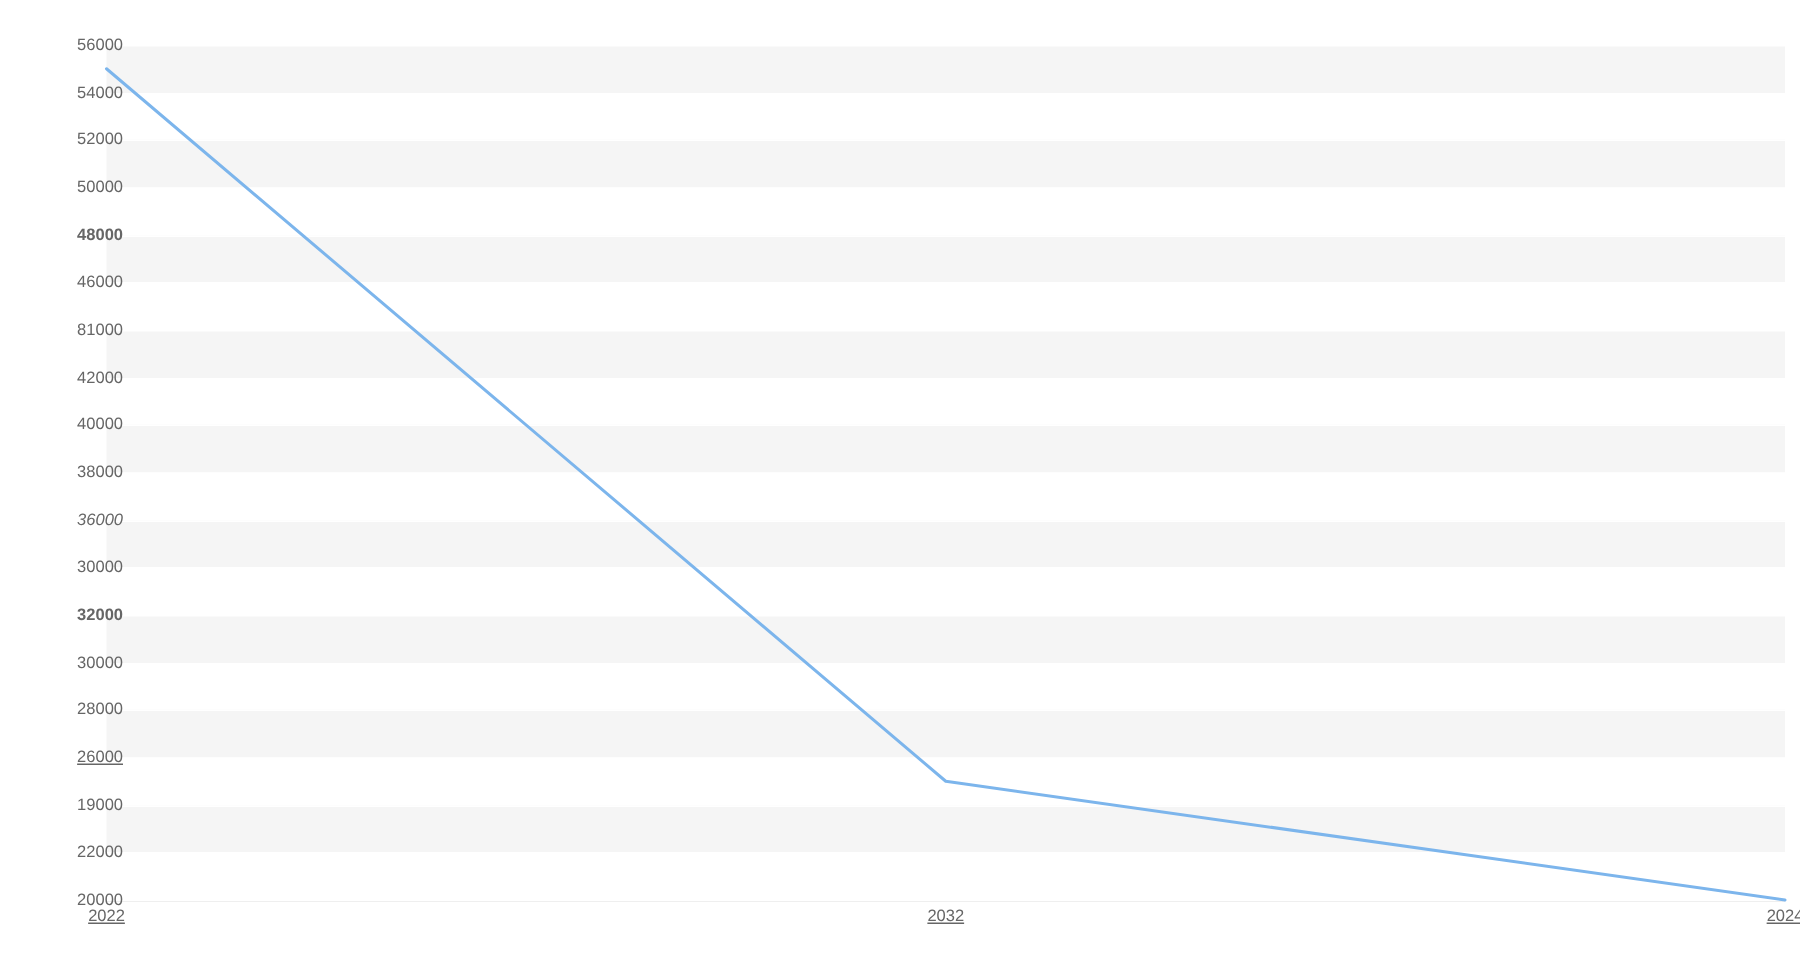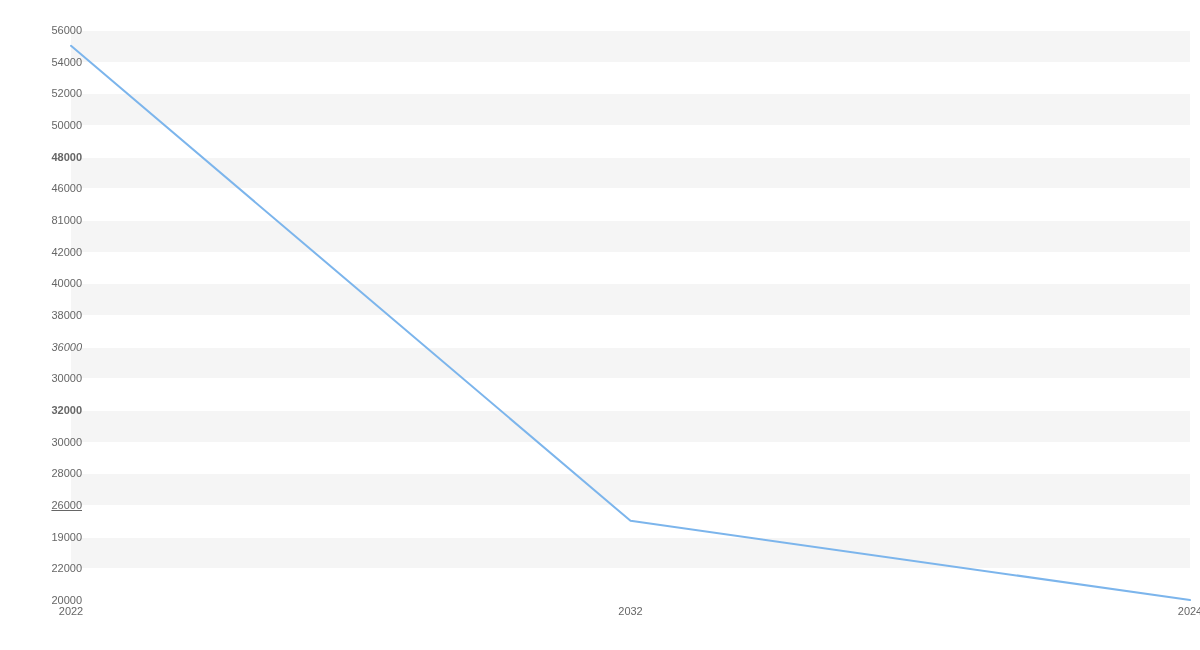--- a/index.html
+++ b/index.html
@@ -55,20 +55,21 @@
     font-size: 11px;
     color: #666666;
     white-space: nowrap;
   }
   .x-label {
     position: absolute;
     top: 605px;
     transform: translateX(-50%);
     font-size: 11px;
     color: #666666;
+    text-decoration: underline;
   }
   svg.line-svg {
     position: absolute;
     left: 0;
     top: 0;
     width: 1119px;
     height: 570px;
     overflow: visible;
   }
   .series-line {

